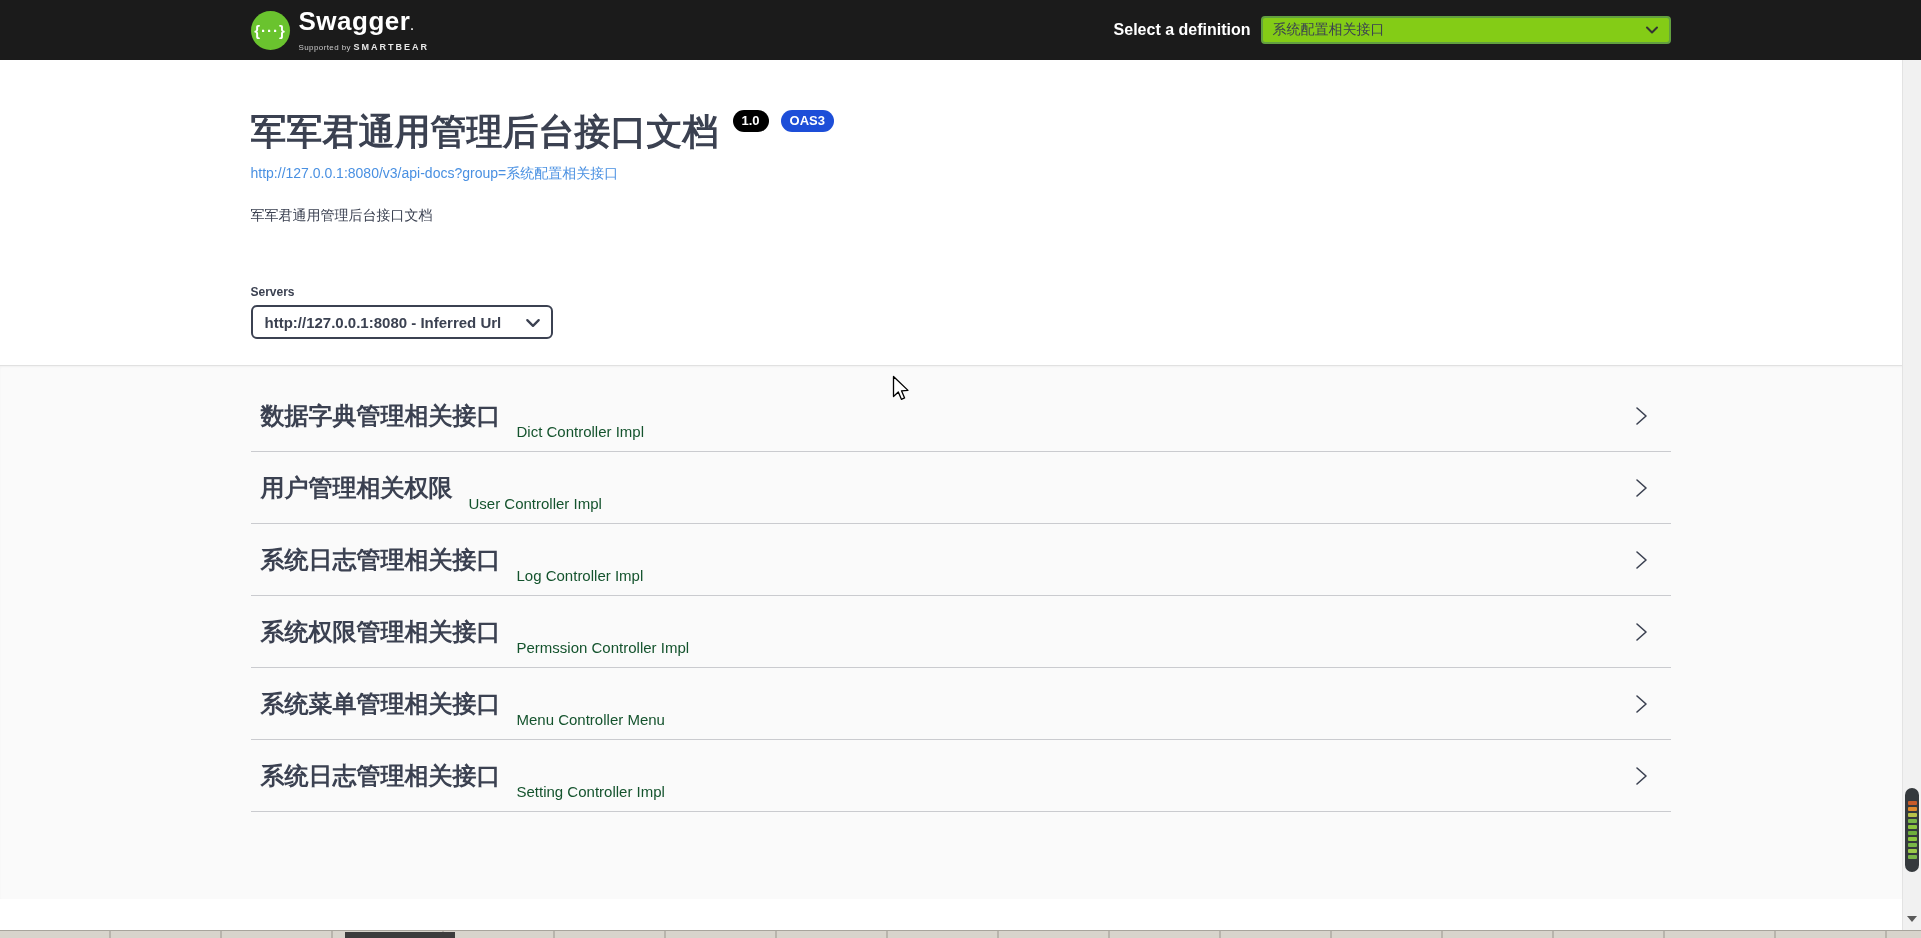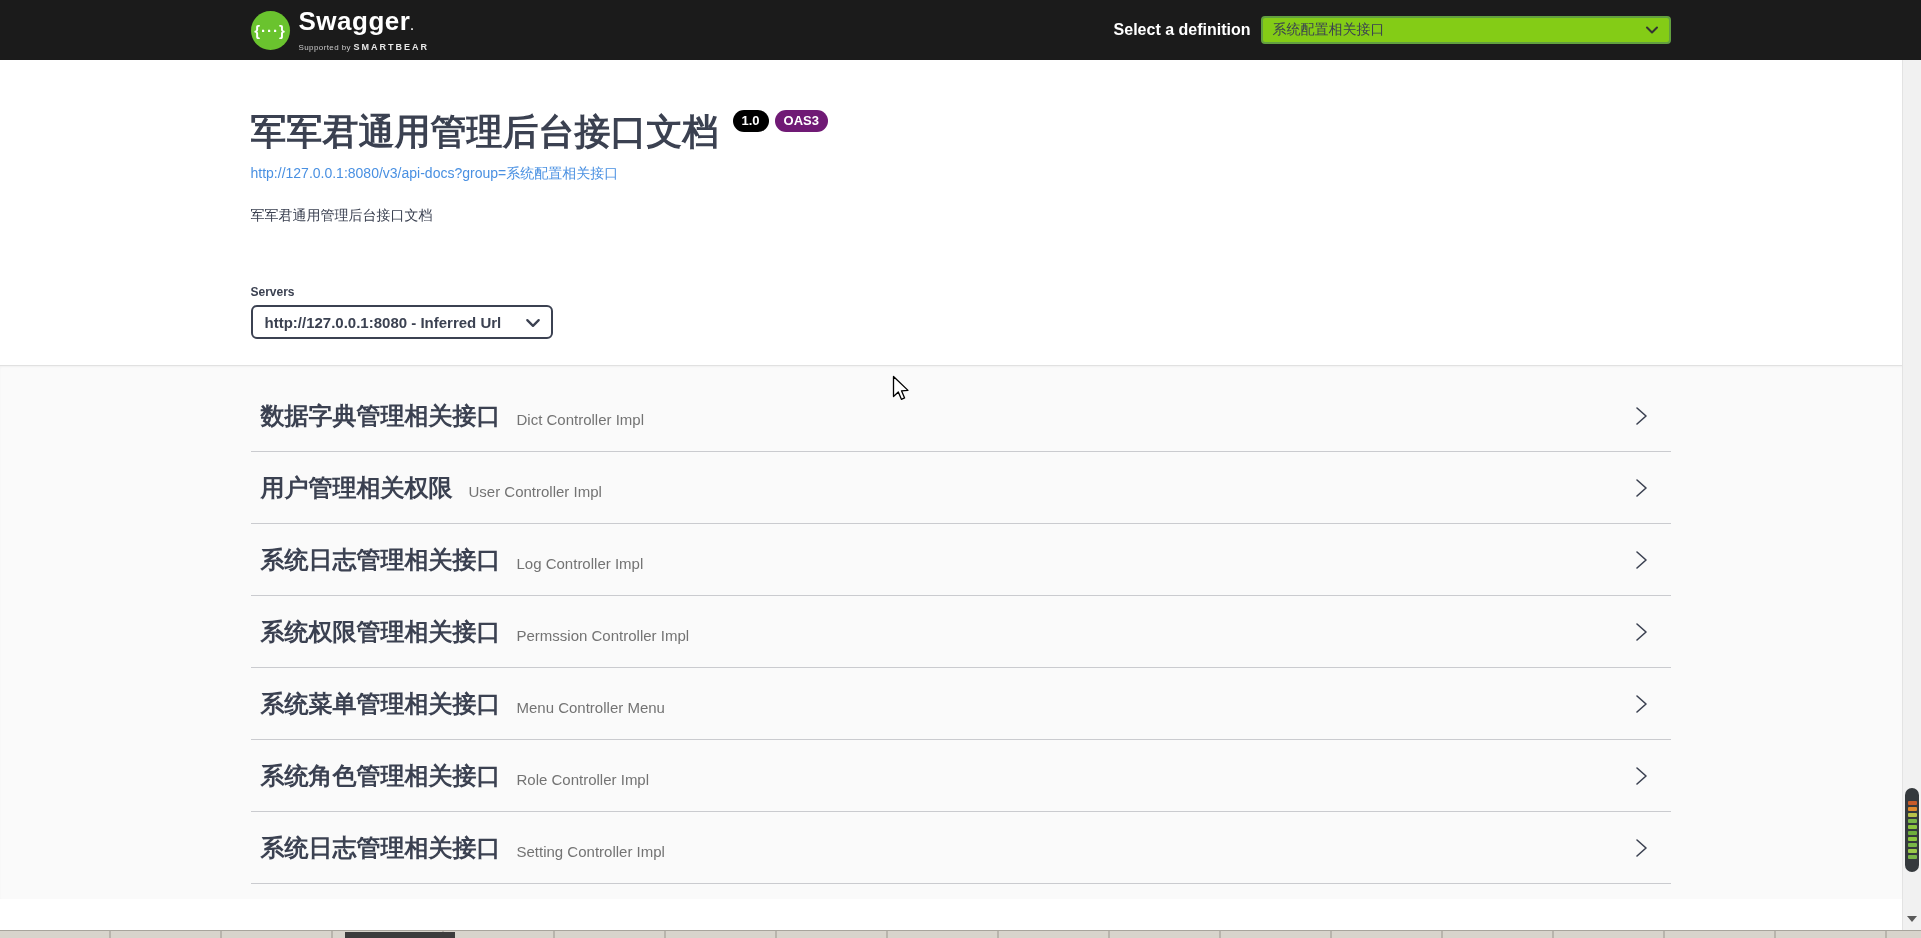--- a/index.html
+++ b/index.html
@@ -41,21 +41,21 @@
   
   .info-section { padding-top: 50px; }
   .page-title { font-size: 36px; font-weight: bold; color: #3b4151; line-height: 1.2; }
   .badge {
     display: inline-block; vertical-align: top;
     font-size: 13px; font-weight: bold; color: #ffffff;
     padding: 4px 9px; border-radius: 28px; line-height: 14px;
     margin-left: 10px;
   }
   .badge.version { background: #000000; margin-left: 14px; }
-  .badge.oas { background: #701a75; margin-left: 6px; text-align: center; }
+  .badge.oas { background: #1d4ed8; margin-left: 12px; text-align: center; }
   .base-url { display: inline-block; margin-top: 12px; font-size: 14px; color: #4990e2; text-decoration: none; }
   .api-desc { margin-top: 24px; font-size: 14px; color: #3b4151; }
 
   
   .servers { margin-top: 60px; }
   .servers-label { font-size: 12px; font-weight: bold; color: #3b4151; }
   .servers-select {
     margin-top: 6px; position: relative; width: 302px; height: 34px;
     background: #ffffff; border: 2px solid #3b4151; border-radius: 6px;
     display: flex; align-items: center; padding: 0 34px 0 12px;
@@ -72,21 +72,21 @@
     box-shadow: inset 0 1px 2px rgba(0,0,0,.04);
     height: 534px;
   }
   .tags-wrapper { padding-top: 14px; }
   .tag-row {
     display: flex; align-items: center;
     height: 72px; border-bottom: 1px solid rgba(59,65,81,.25);
     padding: 0 20px 0 10px; cursor: pointer;
   }
   .tag-title { font-size: 24px; font-weight: bold; color: #3b4151; white-space: nowrap; }
-  .tag-desc { font-size: 15px; color: #737373; margin-left: 16px; white-space: nowrap; position: relative; top: 4px; }
+  .tag-desc { font-size: 15px; color: #14532d; margin-left: 16px; white-space: nowrap; position: relative; top: 16px; }
   .tag-spacer { flex: 1; }
   .expand-arrow { width: 20px; height: 20px; flex: 0 0 auto; }
 
   
   .scrollbar {
     position: absolute; right: 0; top: 60px; width: 19px; height: 870px;
     background: #f1f1f1; border-left: 1px solid #e3e3e3;
   }
   .scroll-thumb {
     position: absolute; left: 2px; top: 728px; width: 14px; height: 84px;
@@ -193,28 +193,20 @@
       <span class="tag-title">系统权限管理相关接口</span>
       <span class="tag-desc">Permssion Controller Impl</span>
       <span class="tag-spacer"></span>
       <svg class="expand-arrow" viewBox="0 0 20 20">
           <path d="M6 2 L15 10 L6 18" fill="none" stroke="#3b4151" stroke-width="1.6" stroke-linecap="round" stroke-linejoin="round"></path>
         </svg>
     </div>
     <div class="tag-row">
       <span class="tag-title">系统菜单管理相关接口</span>
       <span class="tag-desc">Menu Controller Menu</span>
-      <span class="tag-spacer"></span>
-      <svg class="expand-arrow" viewBox="0 0 20 20">
-          <path d="M6 2 L15 10 L6 18" fill="none" stroke="#3b4151" stroke-width="1.6" stroke-linecap="round" stroke-linejoin="round"></path>
-        </svg>
-    </div>
-    <div class="tag-row">
-      <span class="tag-title">系统角色管理相关接口</span>
-      <span class="tag-desc">Role Controller Impl</span>
       <span class="tag-spacer"></span>
       <svg class="expand-arrow" viewBox="0 0 20 20">
           <path d="M6 2 L15 10 L6 18" fill="none" stroke="#3b4151" stroke-width="1.6" stroke-linecap="round" stroke-linejoin="round"></path>
         </svg>
     </div>
     <div class="tag-row">
       <span class="tag-title">系统日志管理相关接口</span>
       <span class="tag-desc">Setting Controller Impl</span>
       <span class="tag-spacer"></span>
       <svg class="expand-arrow" viewBox="0 0 20 20">

